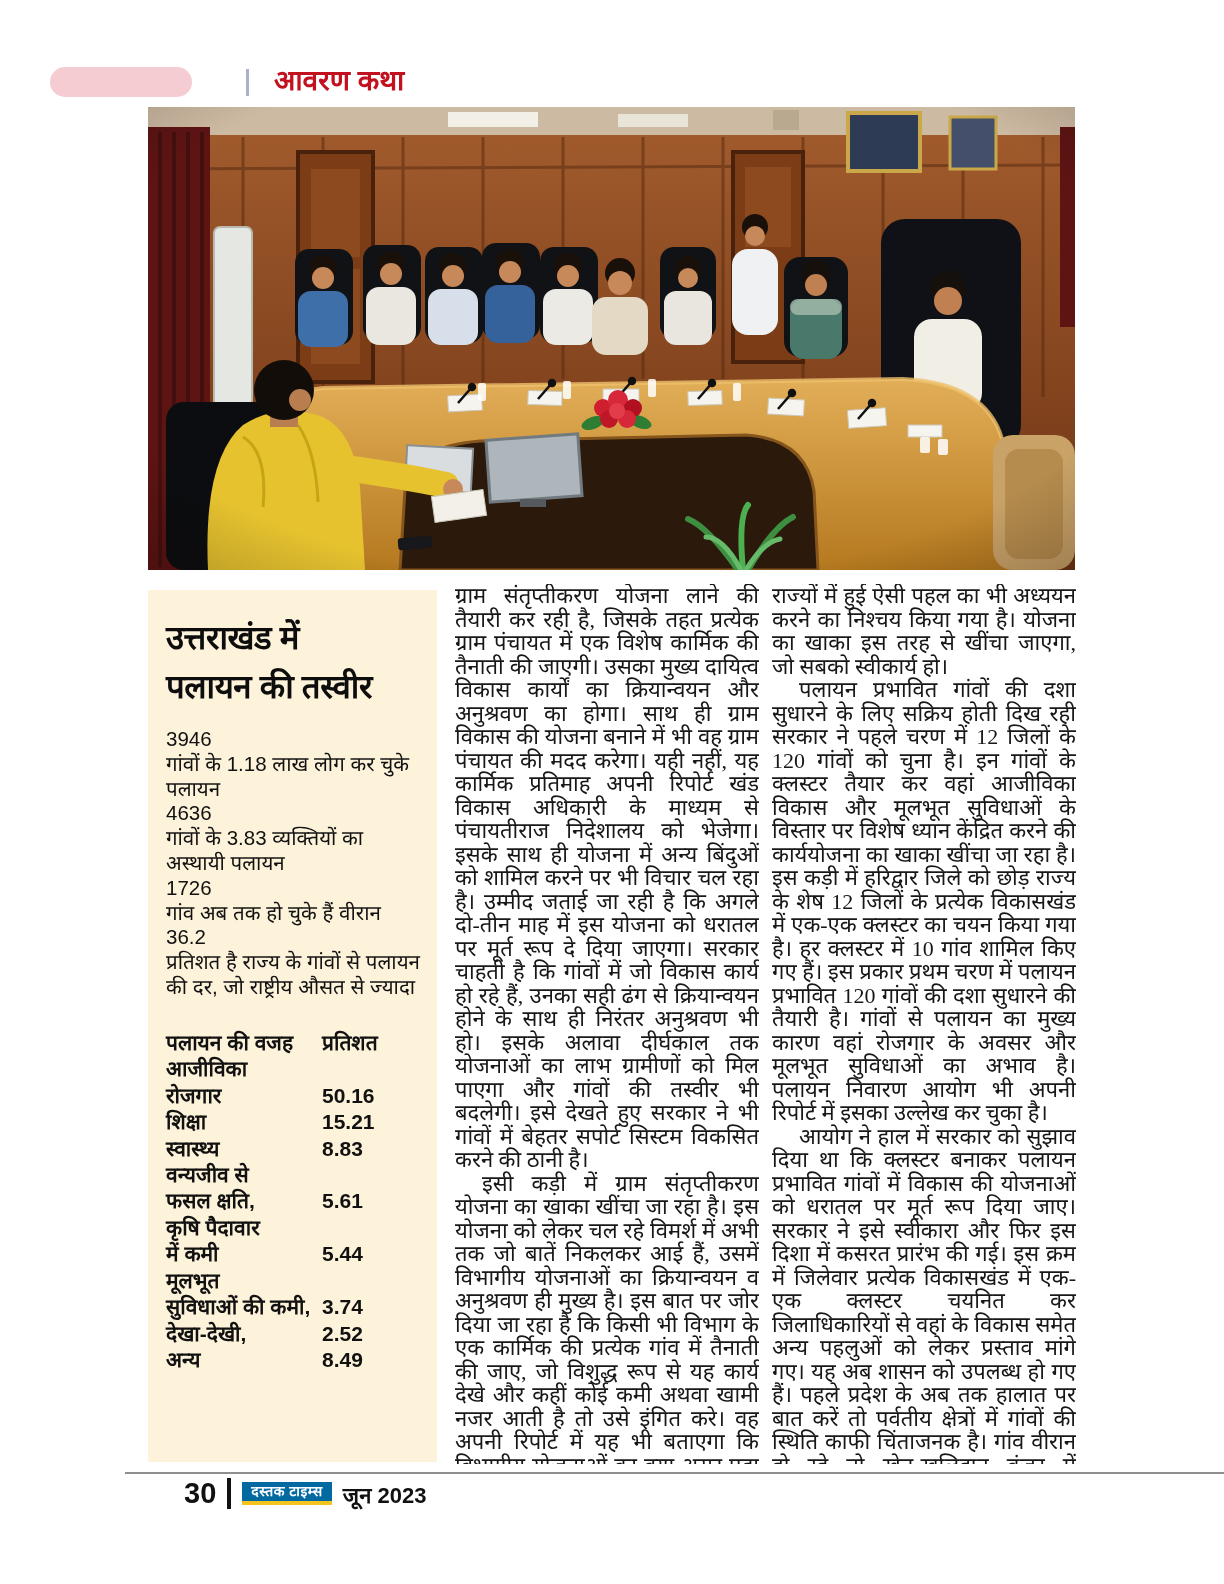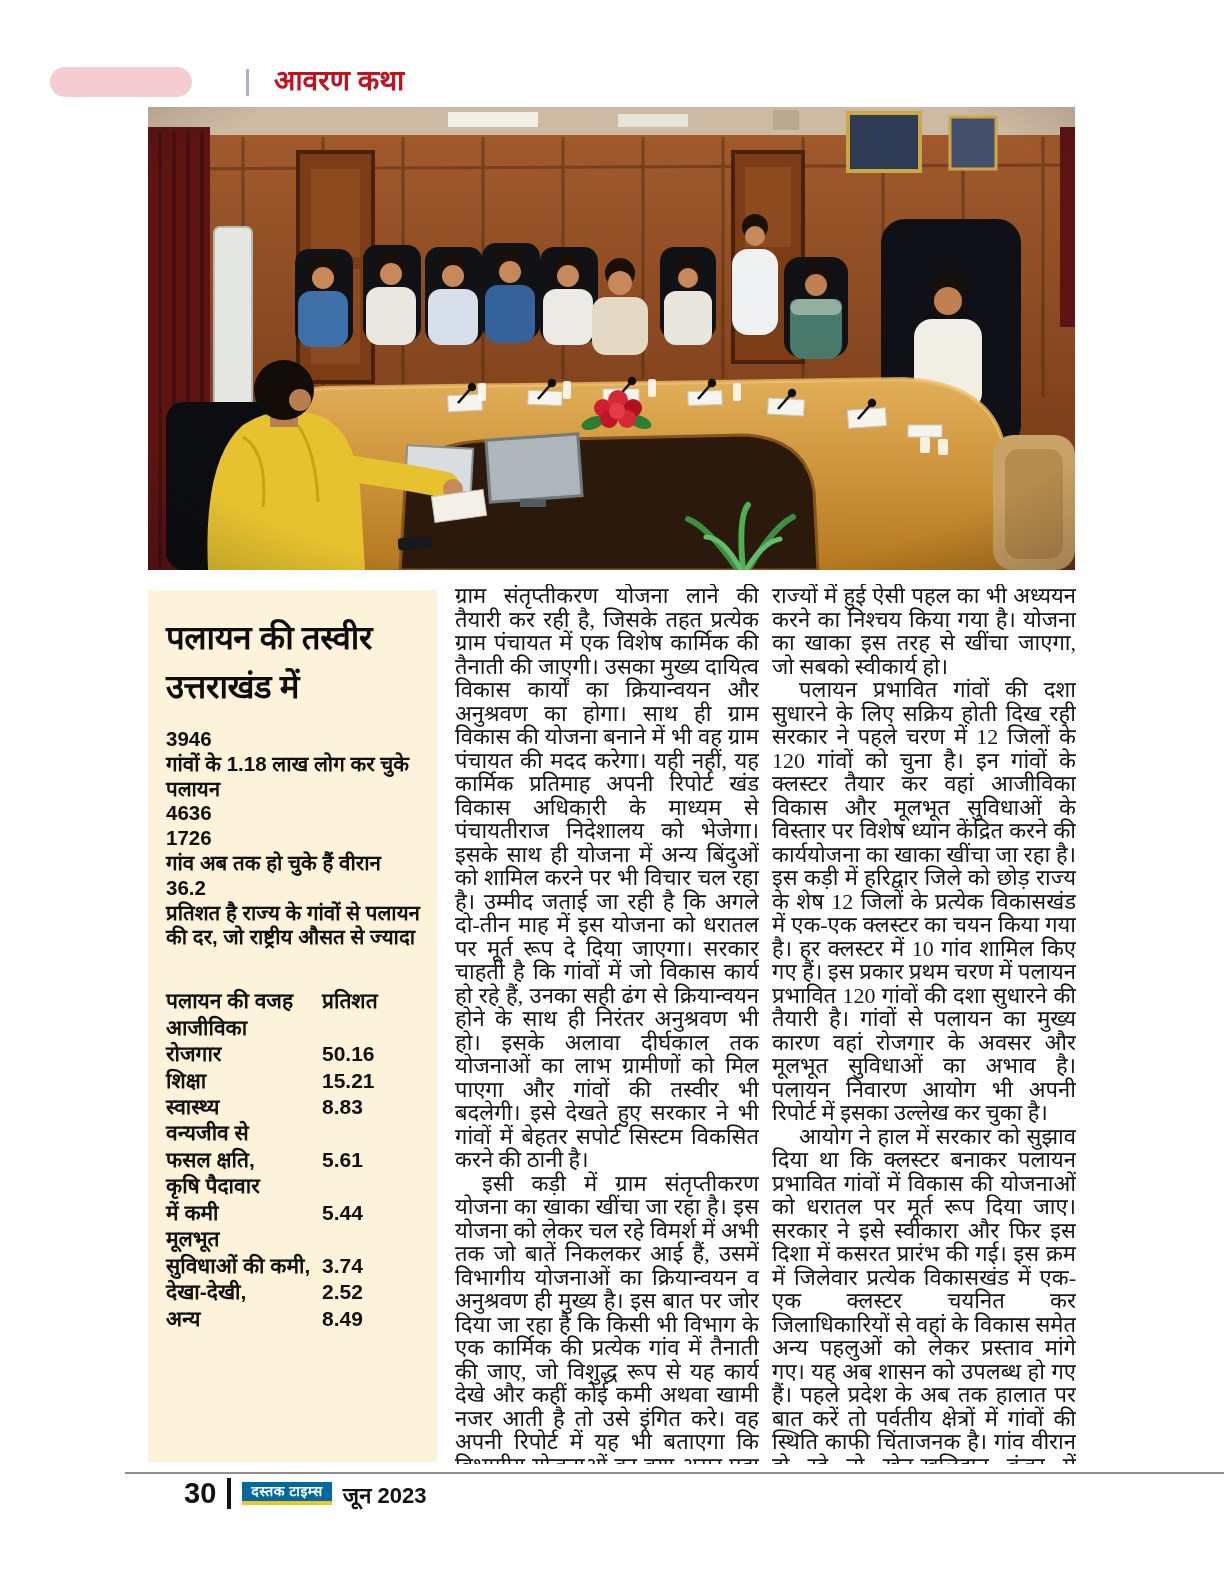--- a/index.html
+++ b/index.html
@@ -14,22 +14,22 @@
              font-family:"Liberation Sans",sans-serif;}
 
   
   #photo{left:148px;top:107px;width:927px;height:463px;display:block;background:#6e3414;}
 
   
   #infobox{left:148px;top:590px;width:289px;height:872px;background:#fdf2da;
            box-sizing:border-box;padding:24px 16px 0 18px;}
   .ib-title{font-size:33px;font-weight:bold;line-height:1.47;color:#0d0d0d;letter-spacing:-0.5px;}
   #stats{margin-top:16px;}
-  .stat{font-size:20.5px;font-weight:bold;line-height:1.21;color:#111;}
-  #reasons{margin-top:38px;}
+  .stat{font-size:20.5px;font-weight:normal;line-height:1.21;color:#111;}
+  #reasons{margin-top:30px;}
   .rrow{display:flex;font-size:21px;font-weight:bold;line-height:1.26;color:#111;}
   .rrow .lbl{min-width:150px;padding-right:6px;flex:none;}
   .rrow .val{flex:none;}
 
   
   .col{top:584px;width:304px;height:880px;overflow:hidden;
        font-family:"Liberation Serif",serif;font-size:22px;line-height:23.5px;
        text-align:justify;color:#171717;}
   #col-mid{left:455px;}
   #col-right{left:772px;}
@@ -260,30 +260,31 @@
     <circle cx="305" cy="382" r="10" fill="#c8895a"></circle>
     <rect x="285" y="386" width="52" height="26" fill="#f2f0e8" stroke="#cbc7ba" transform="rotate(-8 311 399)"></rect>
     <rect x="250" y="430" width="34" height="12" rx="3" fill="#16181c" transform="rotate(-5 267 436)"></rect>
   </g>
 
   <rect x="0" y="0" width="927" height="463" fill="url(#vig)"></rect>
 </svg>
 
 <div class="abs" id="infobox">
   <div class="ib-title">
+    <div>उत्तराखंड में</div>
     <div>पलायन की तस्वीर</div>
-    <div>उत्तराखंड में</div>
   </div>
   <div id="stats">
     <div class="stat">
         <div>3946</div>
         <div>गांवों के 1.18 लाख लोग कर चुके पलायन</div>
       </div>
     <div class="stat">
         <div>4636</div>
+        <div>गांवों के 3.83 व्यक्तियों का अस्थायी पलायन</div>
       </div>
     <div class="stat">
         <div>1726</div>
         <div>गांव अब तक हो चुके हैं वीरान</div>
       </div>
     <div class="stat">
         <div>36.2</div>
         <div>प्रतिशत है राज्य के गांवों से पलायन की दर, जो राष्ट्रीय औसत से ज्यादा</div>
       </div>
   </div>

